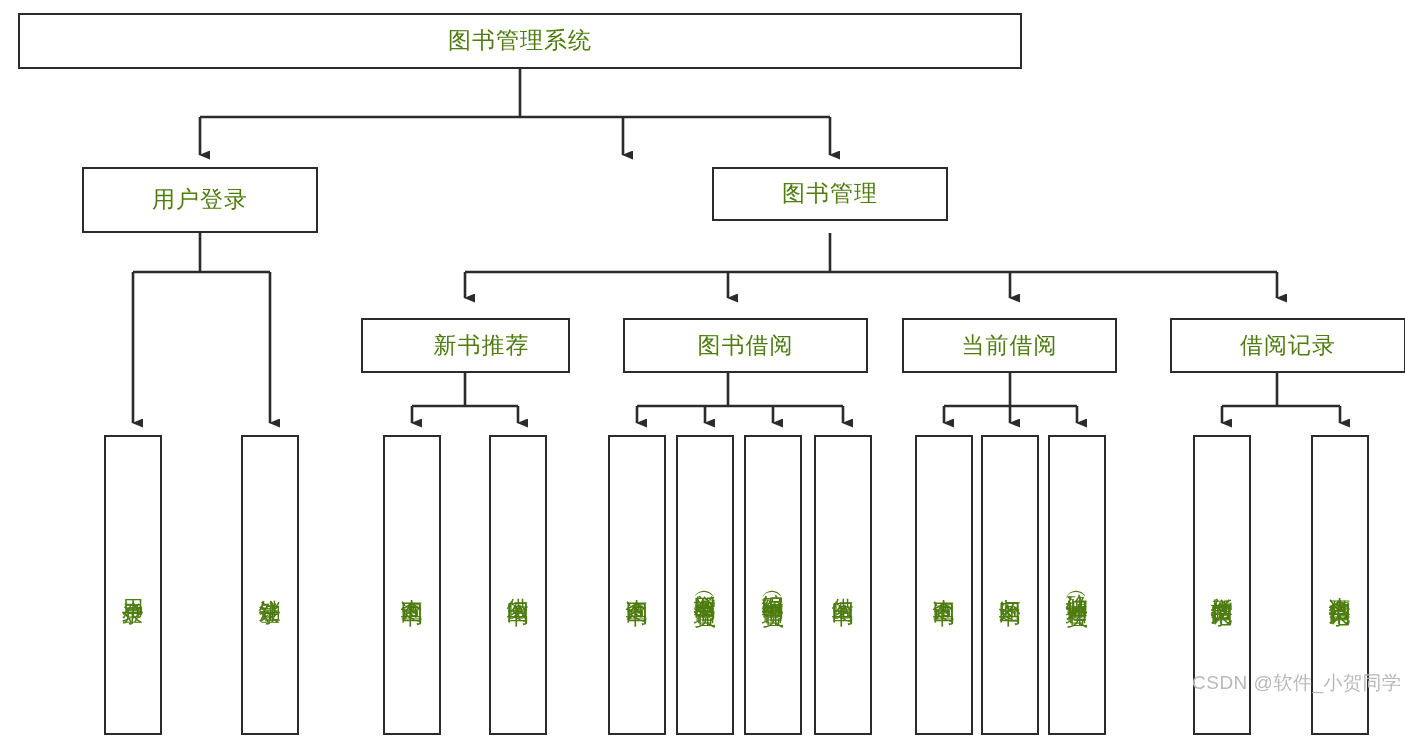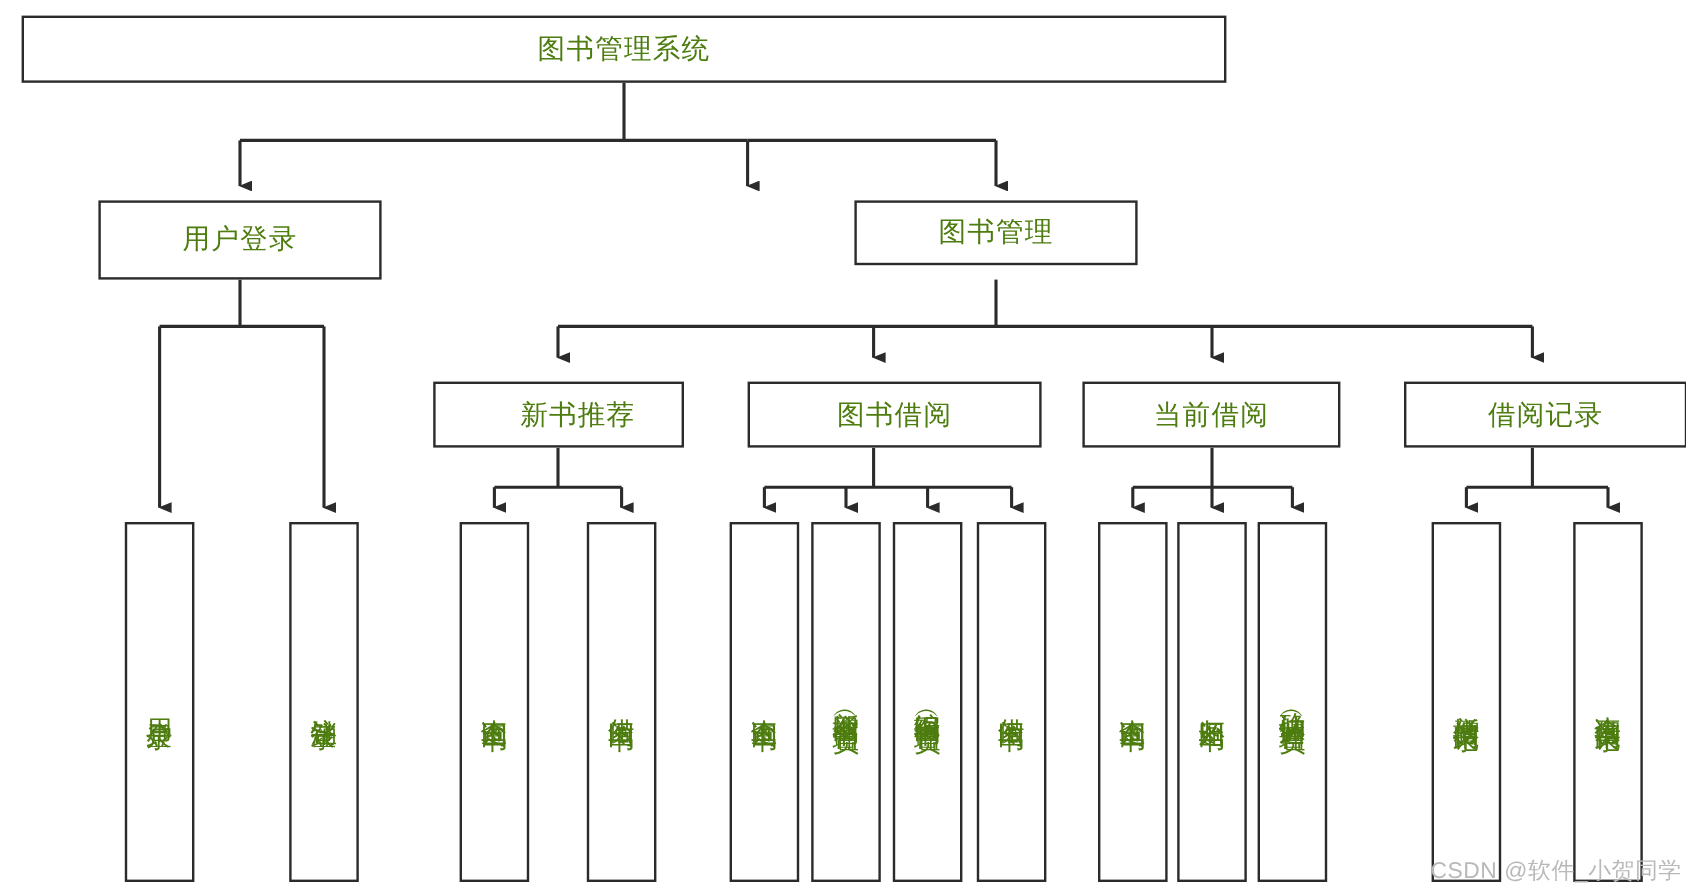--- a/index.html
+++ b/index.html
@@ -180,15 +180,15 @@
     <span class="vtext">确认归还（管理员）</span>
   </div>
 
   <div class="node vert" style="left:1193px; top:435px; width:58px; height:300px;">
     <span class="vtext">新增借阅记录</span>
   </div>
   <div class="node vert" style="left:1311px; top:435px; width:58px; height:300px;">
     <span class="vtext">查询借阅记录</span>
   </div>
 
-  <div class="watermark" style="left:1192px; top:713px;">CSDN @软件_小贺同学</div>
+  <div class="watermark" style="left:1192px; top:670px;">CSDN @软件_小贺同学</div>
 
 </div>
 
 </body></html>

